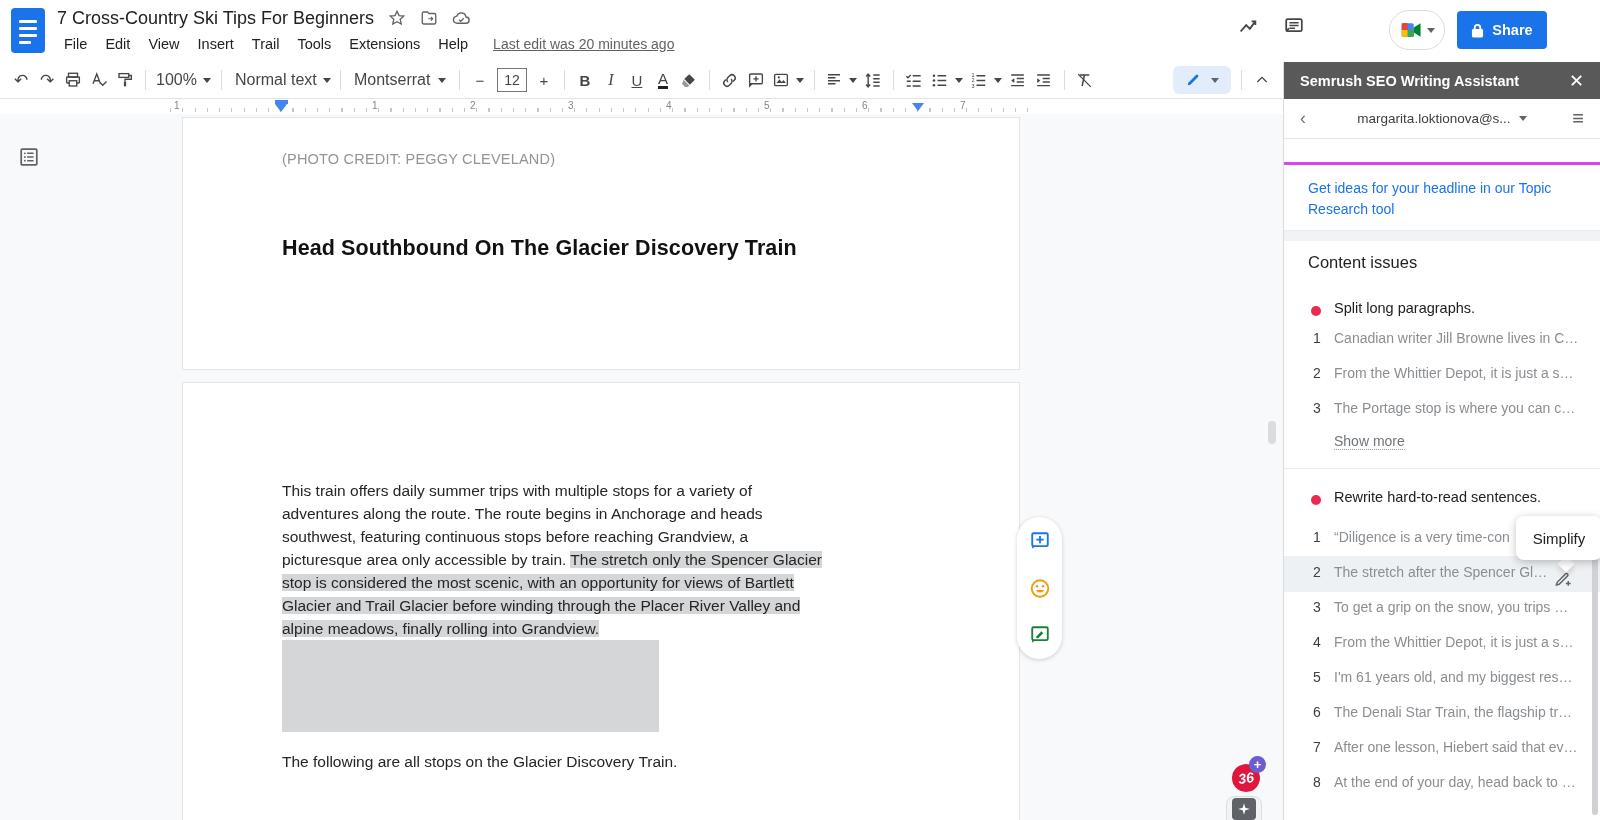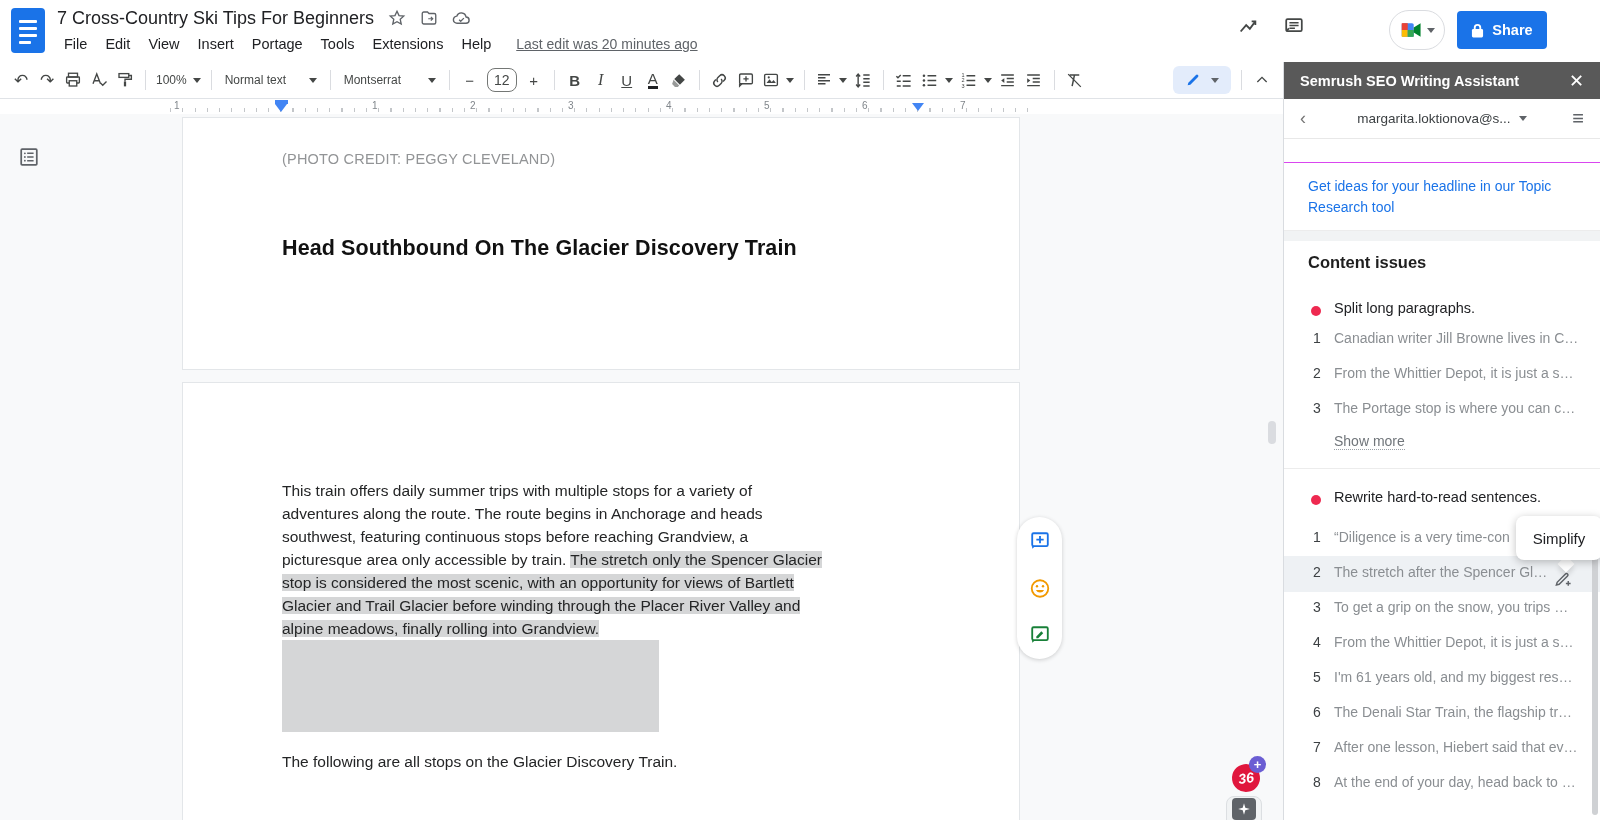--- a/index.html
+++ b/index.html
@@ -18,23 +18,23 @@
   .menu-item { font-size:14.5px; color:#202124; padding:3px 7px; border-radius:4px; cursor:pointer; }
   .last-edit { font-size:14px; color:#5f6368; text-decoration:underline; margin-left:14px; white-space:nowrap; }
   .top-actions { position:absolute; right:295px; top:15px; display:flex; align-items:center; gap:24px; }
   .meet-pill { position:absolute; right:155px; top:10px; width:56px; height:40px; border:1px solid #dadce0; border-radius:20px; display:flex; align-items:center; justify-content:center; gap:3px; background:#fff; }
   .share-btn { position:absolute; right:53px; top:11px; width:90px; height:38px; background:#1a73e8; color:#fff; border:none; border-radius:4px; display:flex; align-items:center; justify-content:center; gap:8px; font-size:14.5px; font-weight:700; cursor:pointer; }
 
   
   .toolbar { position:absolute; left:0; top:62px; width:1283px; height:37px; background:#fff; border-bottom:1px solid #e0e3e7; display:flex; align-items:center; padding:0 8px; }
   .tb-btn { height:28px; min-width:26px; display:flex; align-items:center; justify-content:center; color:#444746; font-size:15px; border-radius:4px; cursor:pointer; padding:0 3px; }
   .tb-sep { width:1px; height:20px; background:#dadce0; margin:0 7px; flex:none; }
-  .tb-text { font-size:12px; color:#444746; white-space:nowrap; }
+  .tb-text { font-size:16px; color:#444746; white-space:nowrap; }
   .caret { width:0; height:0; border-left:4px solid transparent; border-right:4px solid transparent; border-top:5px solid #444746; margin-left:6px; }
-  .fs-box { width:30px; height:24px; border:1px solid #747775; border-radius:8px; display:flex; align-items:center; justify-content:center; font-size:14px; color:#444746; margin:0 4px; }
+  .fs-box { width:30px; height:24px; border:1px solid #747775; border-radius:0; display:flex; align-items:center; justify-content:center; font-size:14px; color:#444746; margin:0 4px; }
   .glyph-b { font-weight:800; } .glyph-i { font-style:italic; font-family:"Liberation Serif", serif; font-size:16px; }
   .glyph-u { text-decoration:underline; }
   .glyph-a { border-bottom:3px solid #202124; line-height:14px; }
   .edit-mode { margin-left:auto; width:58px; height:28px; background:#e3ecfb; border-radius:6px; display:flex; align-items:center; justify-content:center; gap:4px; cursor:pointer; }
   svg.ico { display:block; }
 
   
   .docarea { position:absolute; left:0; top:99px; width:1283px; height:721px; background:#f8f9fa; overflow:hidden; }
   .ruler { position:absolute; left:0; top:0; width:1283px; height:15px; background:#fff; }
   .ruler-ticks { position:absolute; left:170px; top:9px; width:864px; height:4px;
@@ -71,24 +71,24 @@
   .panel { position:absolute; left:1283px; top:62px; width:317px; height:758px; background:#fff; border-left:1px solid #d9dce0; }
   .panel-hdr { position:absolute; left:0; top:0; width:100%; height:37px; background:#595959; color:#fff; display:flex; align-items:center; padding:0 16px; }
   .panel-hdr .ttl { font-size:14.5px; font-weight:700; flex:1; }
   .panel-close { font-size:18px; cursor:pointer; color:#fff; }
   .account-row { position:absolute; left:0; top:37px; width:100%; height:40px; border-bottom:1px solid #e8e8e8; display:flex; align-items:center; padding:0 16px; }
   .acct-back { color:#757575; font-size:18px; cursor:pointer; width:20px; }
   .acct-mid { flex:1; display:flex; align-items:center; justify-content:center; gap:8px; cursor:pointer; }
   .acct-email { font-size:13.5px; color:#3c4043; }
   .caret-sm { width:0; height:0; border-left:4px solid transparent; border-right:4px solid transparent; border-top:5px solid #5f6368; }
   .hamburger { color:#5f6368; font-size:20px; cursor:pointer; width:20px; text-align:right; }
-  .tip-card { position:absolute; left:0; top:100px; width:100%; height:69px; border-top:1px solid #d946ef; border-bottom:1px solid #ececec; padding:13px 24px 0 24px; }
+  .tip-card { position:absolute; left:0; top:100px; width:100%; height:69px; border-top:3px solid #d946ef; border-bottom:1px solid #ececec; padding:13px 24px 0 24px; }
   .tip-link { font-size:14px; color:#1a73e8; line-height:21px; cursor:pointer; }
   .grey-strip { position:absolute; left:0; top:169px; width:100%; height:10px; background:#f1f3f4; }
-  .ci-title { position:absolute; left:24px; top:191px; font-size:16.5px; font-weight:700; color:#1f1f1f; }
+  .ci-title { position:absolute; left:24px; top:191px; font-size:16.5px; font-weight:400; color:#1f1f1f; }
   .issue-label { position:absolute; left:50px; font-size:14.5px; color:#202124; }
   .red-dot { position:absolute; left:27px; width:10px; height:10px; border-radius:50%; background:#ee2950; }
   .it-num { position:absolute; left:29px; width:16px; font-size:14px; color:#3c4043; }
   .it-text { position:absolute; left:50px; font-size:14px; color:#8a8e92; white-space:nowrap; }
   .show-more { position:absolute; left:50px; top:371px; font-size:14px; color:#70757a; border-bottom:1px dotted #9aa0a6; cursor:pointer; }
   .panel-div { position:absolute; left:0; top:406px; width:100%; height:1px; background:#ececec; }
   .row-hl { position:absolute; left:0; top:494px; width:100%; height:36px; background:#eef1f4; }
   .simplify-ico { position:absolute; left:270px; top:508px; cursor:pointer; }
   .tooltip { position:absolute; left:232px; top:454px; width:86px; height:44px; background:#fff; border-radius:8px; box-shadow:0 2px 8px rgba(0,0,0,.25); display:flex; align-items:center; justify-content:center; font-size:15px; color:#202124; z-index:5; }
   .tooltip-arrow { position:absolute; left:276px; top:496px; width:12px; height:12px; background:#fff; transform:rotate(45deg); box-shadow:3px 3px 5px rgba(0,0,0,.12); z-index:4; }
@@ -124,21 +124,21 @@
             <path d="M6.5 18a4.5 4.5 0 0 1-.4-9A6 6 0 0 1 17.7 10 4 4 0 0 1 17.5 18z" fill="none" stroke="#5f6368" stroke-width="1.8"></path>
             <path d="M9 13.5l2 2 4-4" fill="none" stroke="#5f6368" stroke-width="1.6"></path>
           </svg>
       </span>
     </div>
     <div class="menu-row">
       <span class="menu-item">File</span>
       <span class="menu-item">Edit</span>
       <span class="menu-item">View</span>
       <span class="menu-item">Insert</span>
-      <span class="menu-item">Portage</span>
+      <span class="menu-item">Trail</span>
       <span class="menu-item">Tools</span>
       <span class="menu-item">Extensions</span>
       <span class="menu-item">Help</span>
       <span class="last-edit">Last edit was 20 minutes ago</span>
     </div>
     <div class="top-actions">
       <span>
         <svg class="ico" width="22" height="22" viewBox="0 0 24 24">
             <path d="M4 18l6-7 4 4 6-8" fill="none" stroke="#444746" stroke-width="2"></path>
             <path d="M16 7h4v4" fill="none" stroke="#444746" stroke-width="2"></path>

